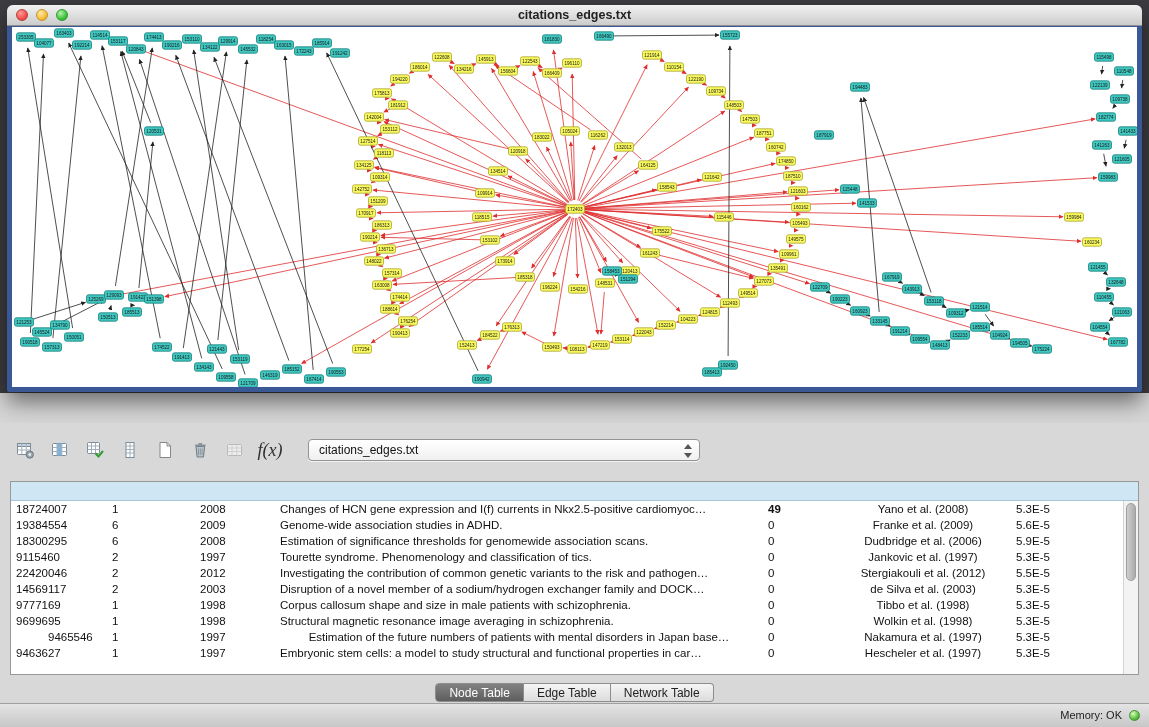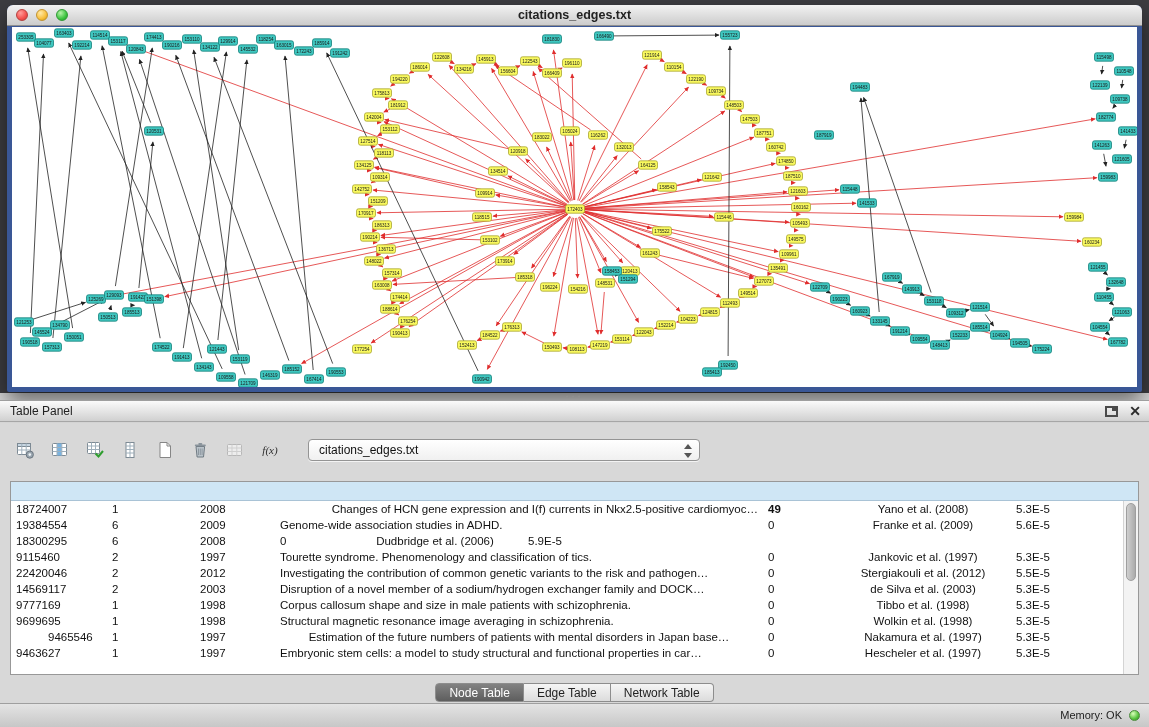--- a/index.html
+++ b/index.html
@@ -32,21 +32,21 @@
   .panel-title { position:absolute; left:10px; line-height:21px; font-size:12px; color:#222; }
   .panel-controls { position:absolute; right:8px; top:0; height:21px; display:flex; align-items:center; gap:11px; }
   .float-icon { width:13px; height:11px; border:2px solid #4a4a4a; position:relative; cursor:default; }
   .float-icon::after { content:""; position:absolute; right:-1px; top:-1px; width:5px; height:4px; background:#4a4a4a; }
   .close-x { font-size:14px; font-weight:bold; color:#2c2c2c; line-height:21px; cursor:default; }
 
   .panel-body { position:absolute; top:423px; left:0; width:100%; height:280px; background:#d8d8d8; }
 
   .tp-toolbar { position:absolute; top:12px; left:14px; height:30px; display:flex; align-items:center; gap:13px; }
   .tb-btn { width:22px; height:22px; display:flex; align-items:center; justify-content:center; }
-  .fx { font-family:"Liberation Serif", serif; font-style:italic; font-size:11px; color:#2e2e2e; padding:0 2px; }
+  .fx { font-family:"Liberation Serif", serif; font-style:italic; font-size:18px; color:#2e2e2e; padding:0 2px; }
   .net-select { margin-left:14px; width:392px; height:22px; position:relative;
     background:linear-gradient(#ffffff,#f0f0f0); border:1px solid #949494; border-radius:4px;
     font-size:12px; line-height:20px; padding:0 26px 0 10px; color:#111; white-space:nowrap; overflow:hidden;
     box-shadow:0 1px 0 rgba(255,255,255,.7); }
   .stepper { position:absolute; right:6px; top:4px; width:9px; height:14px; }
   .stepper .up { position:absolute; top:0; left:0; width:0; height:0;
     border-left:4.5px solid transparent; border-right:4.5px solid transparent; border-bottom:5px solid #555; }
   .stepper .dn { position:absolute; bottom:0; left:0; width:0; height:0;
     border-left:4.5px solid transparent; border-right:4.5px solid transparent; border-top:5px solid #555; }
 
@@ -975,27 +975,20 @@
               <rect x="690.5" y="340.8" width="19" height="8.4" rx="2" fill="#3fc7c0" stroke="#15807a" stroke-width="0.8"></rect>
               <text x="700" y="346.7" text-anchor="middle" font-size="4.6" font-family="&quot;Liberation Sans&quot;, sans-serif" fill="#1a1a1a">185413</text>
             </g>
           </g>
       </svg>
     </div>
   </div>
 
   <div class="pane-grip"></div>
 
-  <div class="panel-header">
-    <div class="panel-title">Table Panel</div>
-    <div class="panel-controls">
-      <div class="float-icon"></div>
-      <div class="close-x">✕</div>
-    </div>
-  </div>
 
   <div class="panel-body">
     <div class="tp-toolbar">
       <div class="tb-btn">
         <svg width="20" height="20">
           <rect x="2.5" y="3.5" width="13" height="11" rx="1" fill="#ffffff" stroke="#7d8a94"></rect>
           <rect x="2.5" y="3.5" width="13" height="3" fill="#c7d6e2" stroke="#7d8a94"></rect>
           <path d="M2.5 10h13 M6.8 3.5v11 M11.2 3.5v11" stroke="#9fb0bc" fill="none"></path>
           <circle cx="14.8" cy="14.6" r="3.6" fill="#98a4ae" stroke="#6b7680"></circle>
           <circle cx="14.8" cy="14.6" r="1.3" fill="#eef3f6"></circle>
@@ -1062,38 +1055,39 @@
           <div class="th" style="width: 72px;">△ out_de…</div>
           <div class="th" style="width: 176px;">short</div>
           <div class="th" style="width: 78px;">genetic</div>
           <div class="th fill"></div>
         </div>
       <div class="tbody" id="tbody">
           <div class="tr">
             <div class="td" style="width: 96px; text-align: left;">18724007</div>
             <div class="td" style="width: 88px; text-align: left;">1</div>
             <div class="td" style="width: 80px; text-align: left;">2008</div>
-            <div class="td" style="width: 488px; text-align: right;">Changes of HCN gene expression and I(f) currents in Nkx2.5-positive cardiomyoc…</div>
+            <div class="td" style="width: 488px; text-align: left;">Changes of HCN gene expression and I(f) currents in Nkx2.5-positive cardiomyoc…</div>
             <div class="td" style="width: 72px; text-align: left; font-weight: bold;">49</div>
             <div class="td" style="width: 176px; text-align: center;">Yano et al. (2008)</div>
             <div class="td" style="width: 78px; text-align: left;">5.3E-5</div>
           </div>
           <div class="tr">
             <div class="td" style="width: 96px; text-align: left;">19384554</div>
             <div class="td" style="width: 88px; text-align: left;">6</div>
             <div class="td" style="width: 80px; text-align: left;">2009</div>
             <div class="td" style="width: 488px; text-align: left;">Genome-wide association studies in ADHD.</div>
             <div class="td" style="width: 72px; text-align: left;">0</div>
             <div class="td" style="width: 176px; text-align: center;">Franke et al. (2009)</div>
             <div class="td" style="width: 78px; text-align: left;">5.6E-5</div>
           </div>
           <div class="tr">
             <div class="td" style="width: 96px; text-align: left;">18300295</div>
             <div class="td" style="width: 88px; text-align: left;">6</div>
             <div class="td" style="width: 80px; text-align: left;">2008</div>
+            <div class="td" style="width: 488px; text-align: left;">Estimation of significance thresholds for genomewide association scans.</div>
             <div class="td" style="width: 72px; text-align: left;">0</div>
             <div class="td" style="width: 176px; text-align: center;">Dudbridge et al. (2006)</div>
             <div class="td" style="width: 78px; text-align: left;">5.9E-5</div>
           </div>
           <div class="tr">
             <div class="td" style="width: 96px; text-align: left;">9115460</div>
             <div class="td" style="width: 88px; text-align: left;">2</div>
             <div class="td" style="width: 80px; text-align: left;">1997</div>
             <div class="td" style="width: 488px; text-align: left;">Tourette syndrome. Phenomenology and classification of tics.</div>
             <div class="td" style="width: 72px; text-align: left;">0</div>

